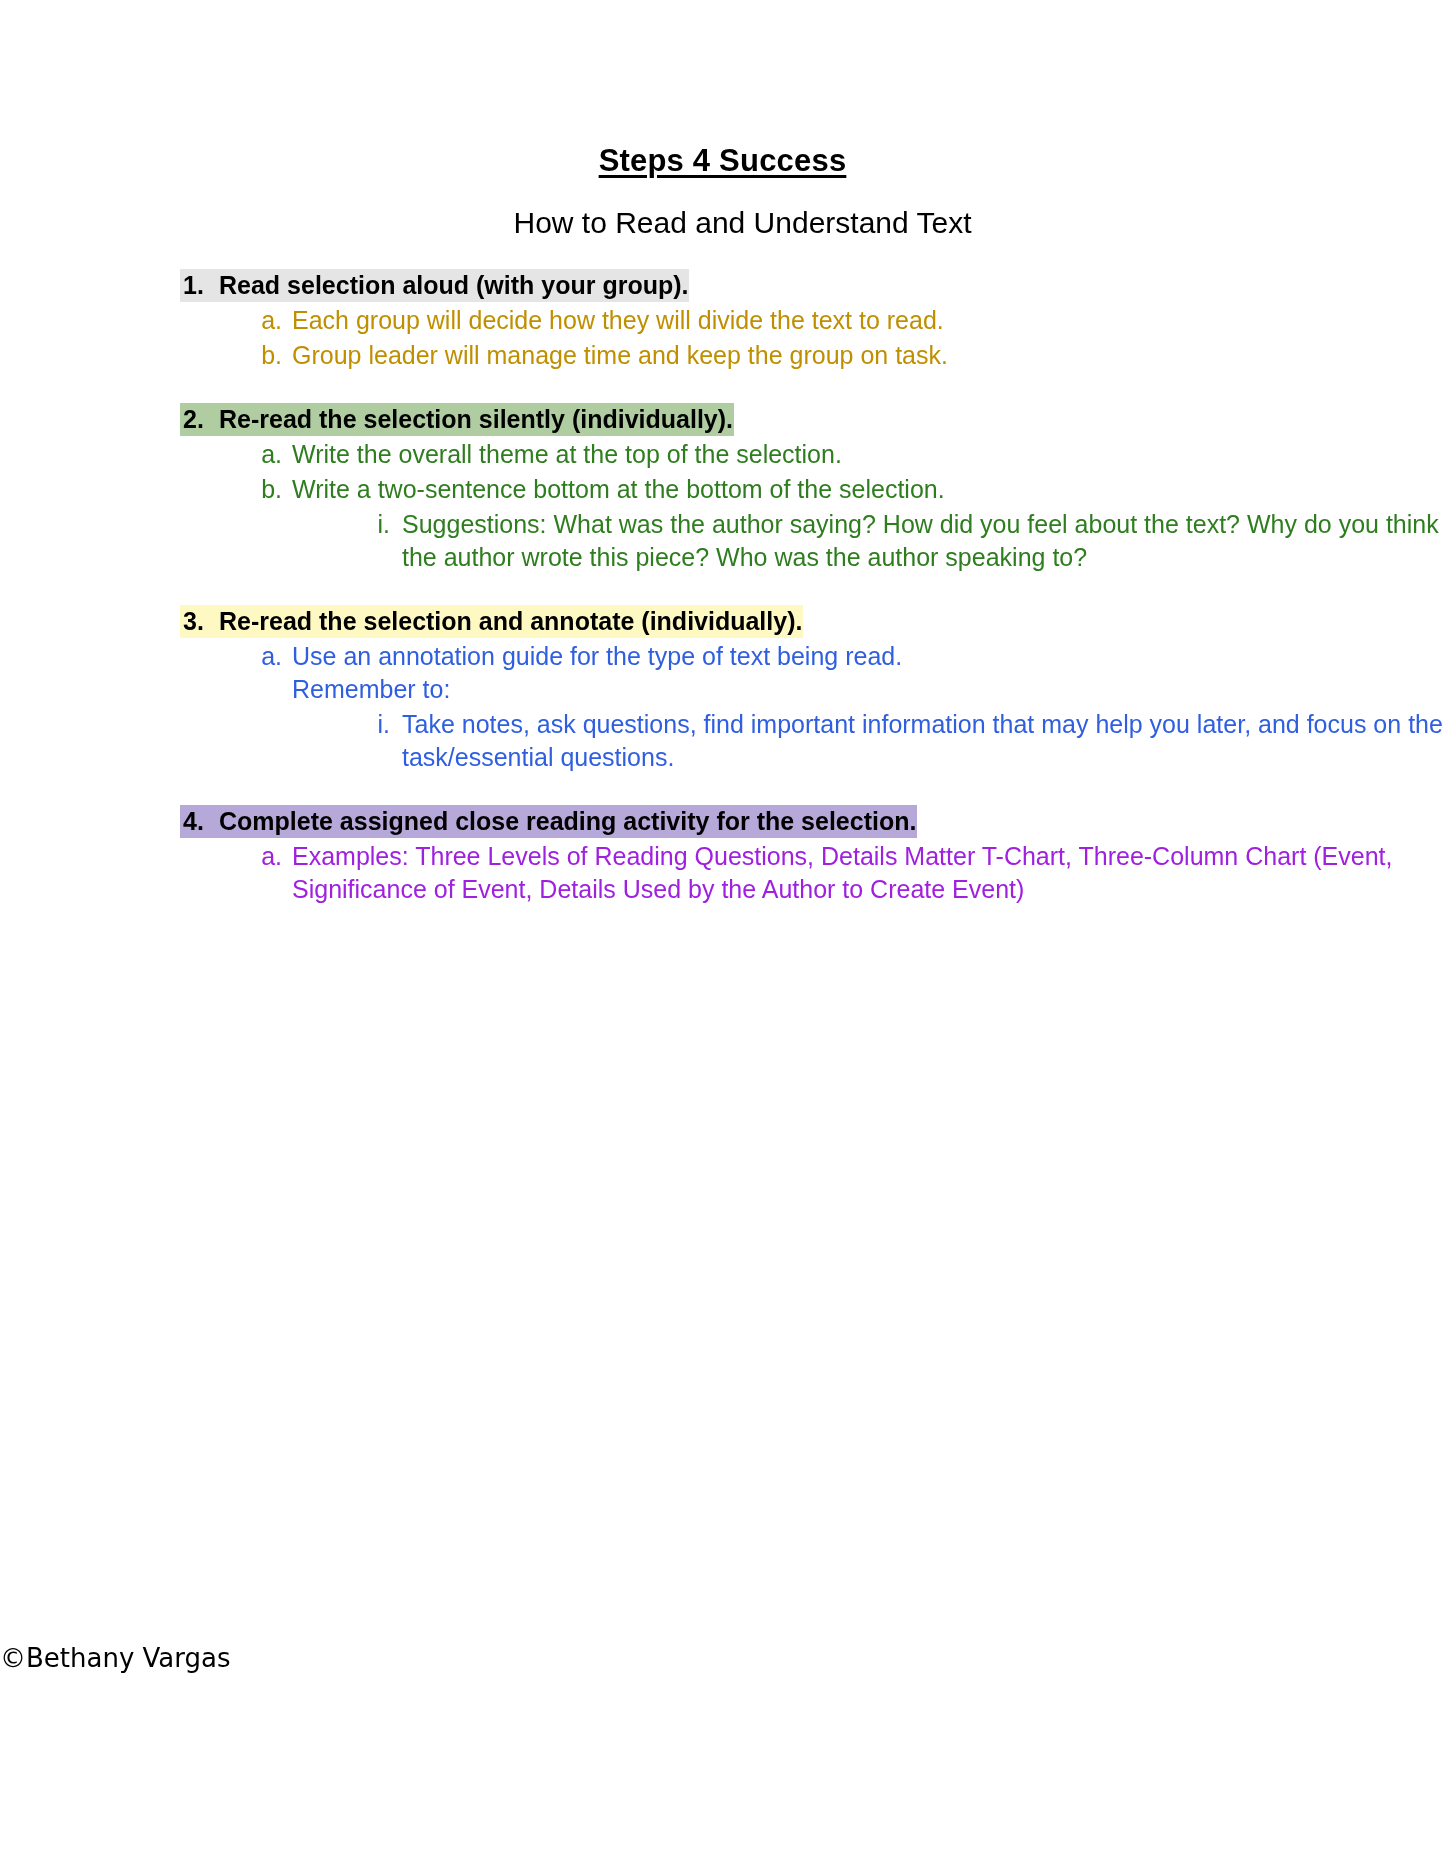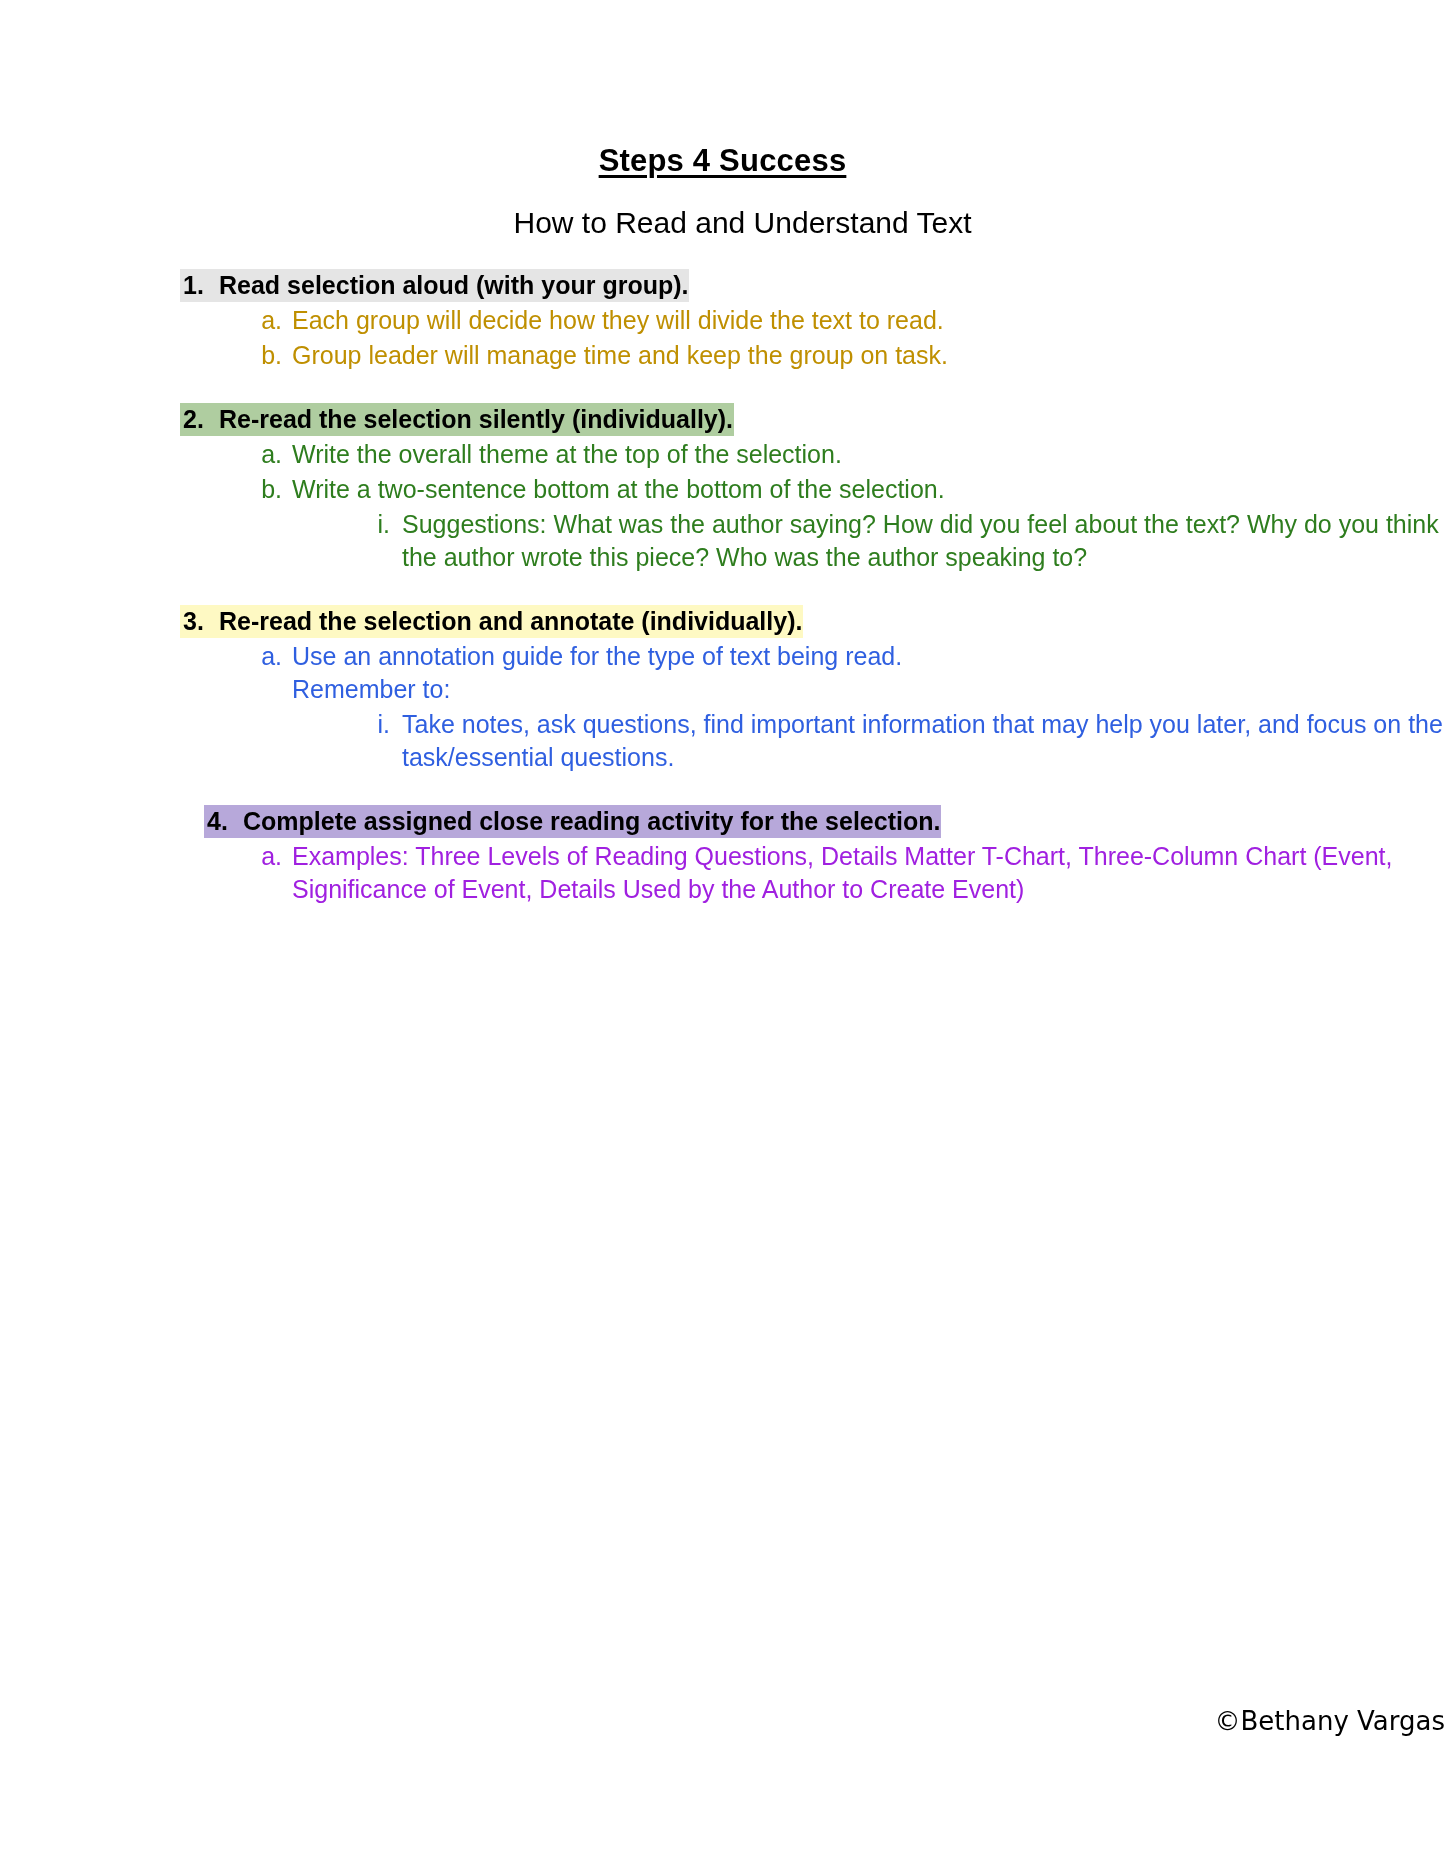--- a/index.html
+++ b/index.html
@@ -127,22 +127,22 @@
     text-align: right;
   }
 
   
 
   
   .footer {
     position: absolute;
     left: 0;
     right: 0;
-    top: 1706px;
-    text-align: right;
+    top: 1643px;
+    text-align: left;
     font-family: "DejaVu Sans", sans-serif;
     font-size: 26px;
     color: #000000;
   }
 </style>
 </head>
 <body>
 
 <div class="page">
 
@@ -171,21 +171,21 @@
       </div>
       <div class="step-block">
         <div class="step-head"><span class="hl" style="background-color: #fef9c3; margin-top: 8px;"><span class="num">3.</span><span>Re-read the selection and annotate (individually).</span></span></div>
         <div class="sub-list">
           <div class="sub-item" style="color: rgb(47, 95, 224);"><span class="marker">a.</span><span>Use an annotation guide for the type of text being read.</span><span class="cont">Remember to:</span><div class="subsub-list">
               <div class="subsub-item"><span class="marker">i.</span><span>Take notes, ask questions, find important information that may help you later, and focus on the task/essential questions.</span></div>
             </div></div>
         </div>
       </div>
       <div class="step-block">
-        <div class="step-head"><span class="hl" style="background-color: rgb(183, 168, 218); margin-left: 24px;"><span class="num">4.</span><span>Complete assigned close reading activity for the selection.</span></span></div>
+        <div class="step-head"><span class="hl" style="background-color: rgb(183, 168, 218);"><span class="num">4.</span><span>Complete assigned close reading activity for the selection.</span></span></div>
         <div class="sub-list">
           <div class="sub-item" style="color: rgb(160, 32, 224);"><span class="marker">a.</span><span>Examples: Three Levels of Reading Questions, Details Matter T-Chart, Three-Column Chart (Event, Significance of Event, Details Used by the Author to Create Event)</span></div>
         </div>
       </div>
     </div>
 
   <div class="footer">©Bethany Vargas</div>
 
 </div>
 

